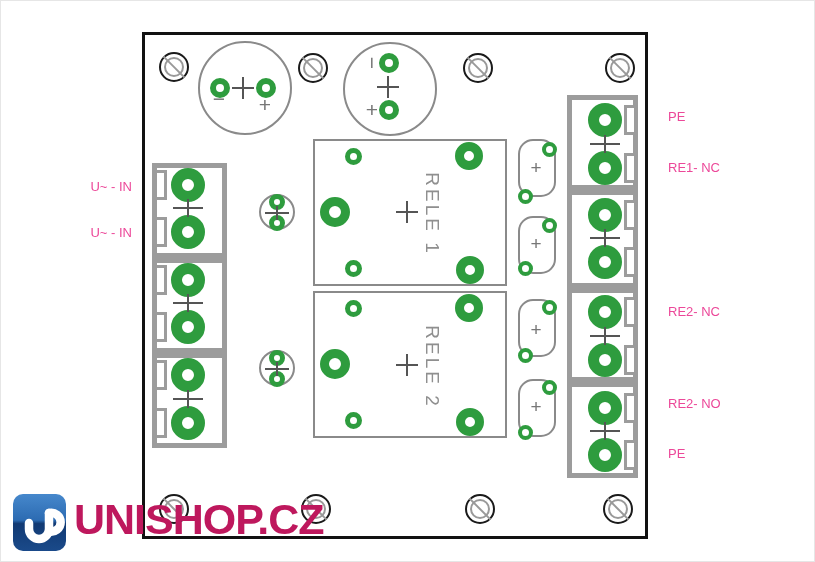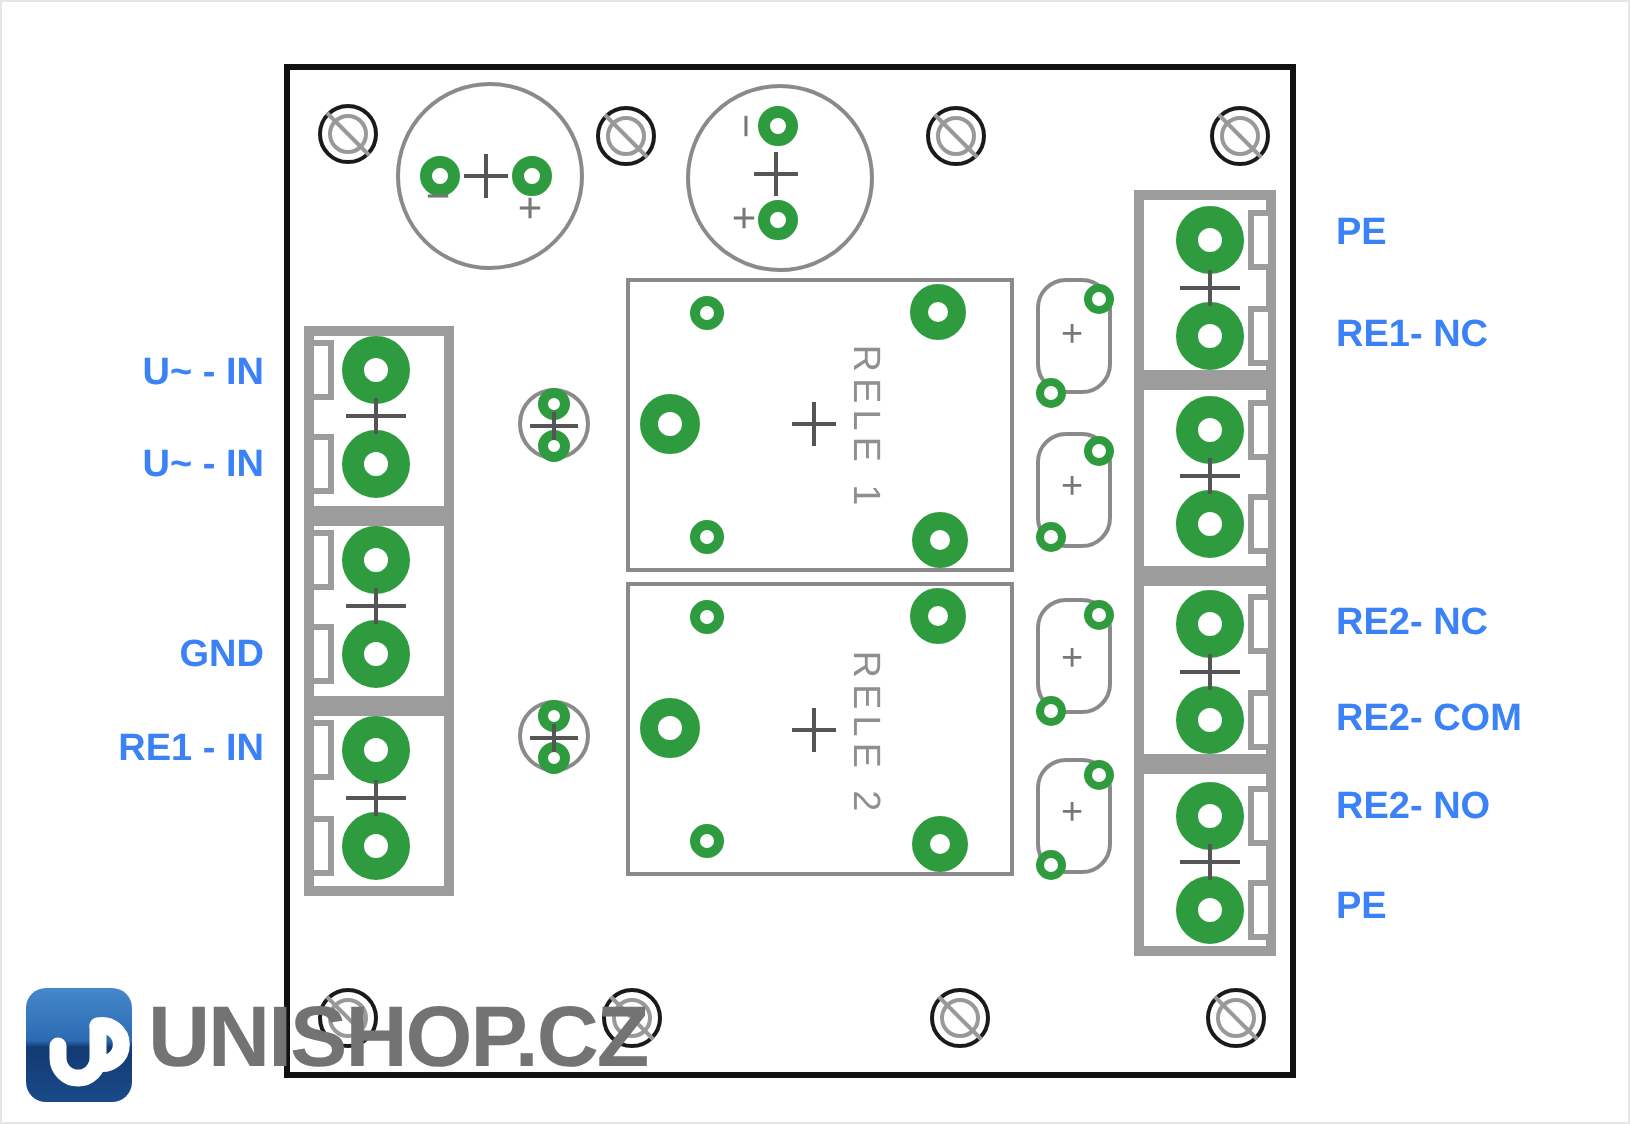--- a/index.html
+++ b/index.html
@@ -35,31 +35,31 @@
   .cx-t .v{width:2px;height:18px;left:-1px;top:-9px;}
   .cx-r .h{width:22px;height:2px;left:-11px;top:-1px;}
   .cx-r .v{width:2px;height:22px;left:-1px;top:-11px;}
   .cx-s .h{width:24px;height:2px;left:-12px;top:-1px;}
   .cx-s .v{width:2px;height:14px;left:-1px;top:-7px;}
   
   .mark{position:absolute;color:#777;font-size:21px;line-height:20px;width:16px;text-align:center;}
   .mark.rot{transform:rotate(90deg);}
   .dmark{position:absolute;color:#777;font-size:19px;line-height:20px;width:16px;text-align:center;}
   
-  .lbl{position:absolute;font-weight:bold;font-size:19px;color:#3b82f6;height:24px;line-height:24px;white-space:nowrap;}
+  .lbl{position:absolute;font-weight:normal;font-size:13px;color:#ec4899;height:24px;line-height:24px;white-space:nowrap;}
   .lbl-l{left:0;width:132px;text-align:right;}
   .lbl-r{left:668px;}
   
   .relay-lbl{position:absolute;width:96px;height:22px;line-height:22px;text-align:center;color:#8f8f8f;
              font-size:19px;letter-spacing:3px;transform:rotate(90deg);white-space:nowrap;}
   
   .logo-badge{position:absolute;left:13px;top:494px;width:53px;height:57px;border-radius:10px;z-index:50;
               background:linear-gradient(180deg,#4688cc 0%,#2c6bb2 46%,#123a73 52%,#1a4a8a 100%);}
   .logo-badge svg{position:absolute;left:0;top:0;}
-  .logo-text{position:absolute;left:74px;top:496px;z-index:50;color:#737373;
+  .logo-text{position:absolute;left:74px;top:496px;z-index:50;color:#be185d;
              font-size:43px;font-weight:bold;letter-spacing:-1px;line-height:46px;white-space:nowrap;}
 </style>
 </head>
 <body>
 
 <div id="canvas">
 
   <div class="board"></div>
 
   <div class="hole" style="left:159px;top:52px">
@@ -241,27 +241,24 @@
       <i class="h"></i>
       <i class="v"></i>
     </div>
   <div class="cx cx-t" style="left:605px;top:431px">
       <i class="h"></i>
       <i class="v"></i>
     </div>
 
   <div class="lbl lbl-l" style="top:175px">U~ - IN</div>
   <div class="lbl lbl-l" style="top:221px">U~ - IN</div>
-  <div class="lbl lbl-l" style="top:316px">GND</div>
-  <div class="lbl lbl-l" style="top:363px">RE1 - IN</div>
 
   <div class="lbl lbl-r" style="top:105px">PE</div>
   <div class="lbl lbl-r" style="top:156px">RE1- NC</div>
   <div class="lbl lbl-r" style="top:300px">RE2- NC</div>
-  <div class="lbl lbl-r" style="top:348px">RE2- COM</div>
   <div class="lbl lbl-r" style="top:392px">RE2- NO</div>
   <div class="lbl lbl-r" style="top:442px">PE</div>
 
   <div class="logo-badge">
     <svg width="53" height="57" viewBox="0 0 53 57">
       <path d="M16 29 V35 A10 10 0 0 0 36 35 V19" fill="none" stroke="#ffffff" stroke-width="8.5" stroke-linecap="round"></path>
       <path d="M36 19 A9.5 9.5 0 1 1 36 37.5" fill="none" stroke="#ffffff" stroke-width="8.5" stroke-linecap="round"></path>
     </svg>
   </div>
   <div class="logo-text">UNISHOP.CZ</div>

